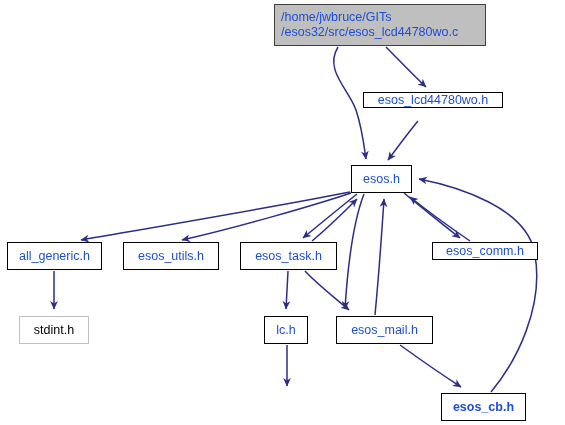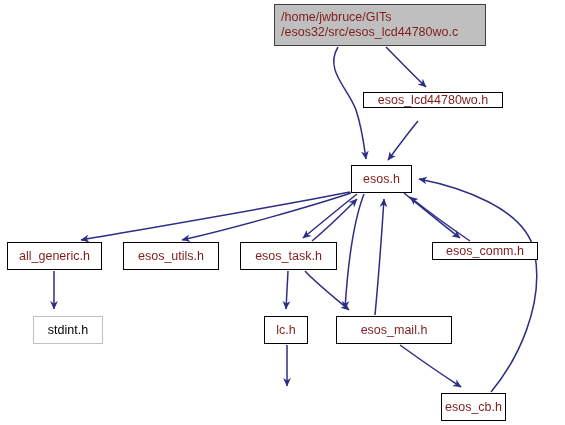--- a/index.html
+++ b/index.html
@@ -25,21 +25,21 @@
   .node {
     position: absolute;
     box-sizing: border-box;
     display: flex;
     flex-direction: column;
     align-items: center;
     justify-content: center;
     text-align: center;
     font-size: 12.5px;
     line-height: 15px;
-    color: #7f1d1d;
+    color: #1d4ed8;
     background: #ffffff;
     border: 1px solid #000000;
     white-space: pre;
     z-index: 5;
   }
   .node.root {
     background: #bfbfbf;
     border: 1px solid #404040;
     font-size: 12.5px;
     text-align: left;
@@ -126,30 +126,30 @@
   </div>
 
   <div class="node" style="left:240px; top:242px; width:97px; height:28px;">
     <span class="node-label">esos_task.h</span>
   </div>
 
   <div class="node" style="left:432px; top:242px; width:106px; height:18px;">
     <span class="node-label">esos_comm.h</span>
   </div>
 
-  <div class="node external" style="left:19px; top:316px; width:70px; height:28px;margin-left:14px;">
+  <div class="node external" style="left:19px; top:316px; width:70px; height:28px;">
     <span class="node-label">stdint.h</span>
   </div>
 
   <div class="node" style="left:264px; top:316px; width:44px; height:28px;">
     <span class="node-label">lc.h</span>
   </div>
 
-  <div class="node" style="left:336px; top:316px; width:116px; height:28px;">
+  <div class="node" style="left:336px; top:316px; width:97px; height:28px;">
     <span class="node-label">esos_mail.h</span>
   </div>
 
 
-  <div class="node" style="left:441px; top:393px; width:65px; height:28px;">
+  <div class="node" style="left:441px; top:393px; width:85px; height:28px;font-weight:bold;">
     <span class="node-label">esos_cb.h</span>
   </div>
 
 </div>
 
 </body></html>

